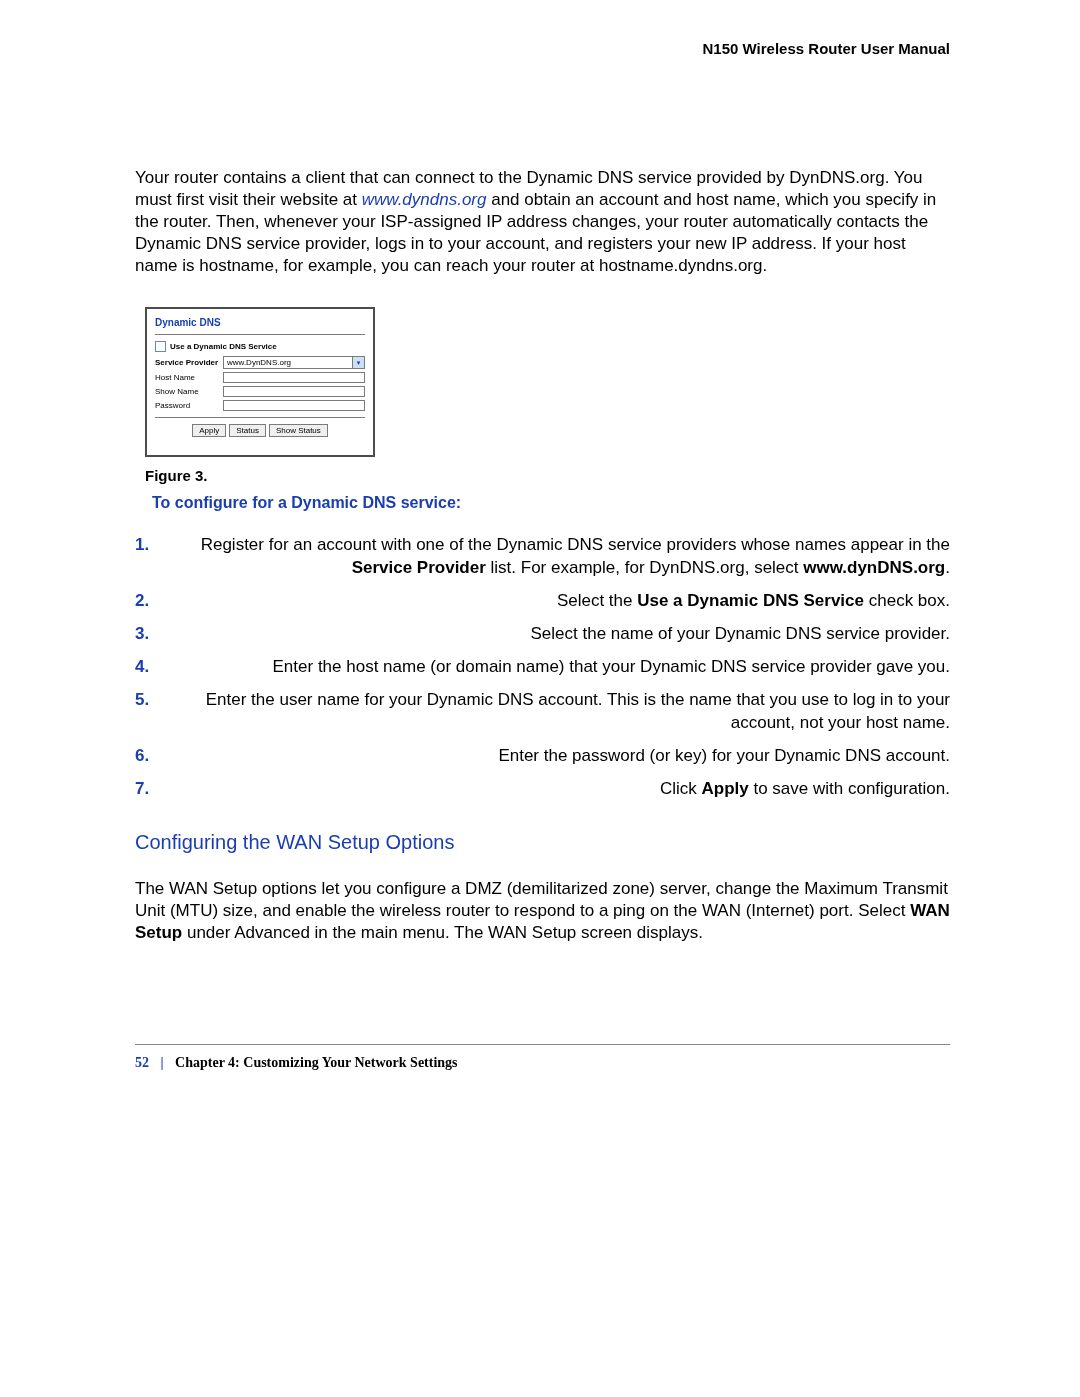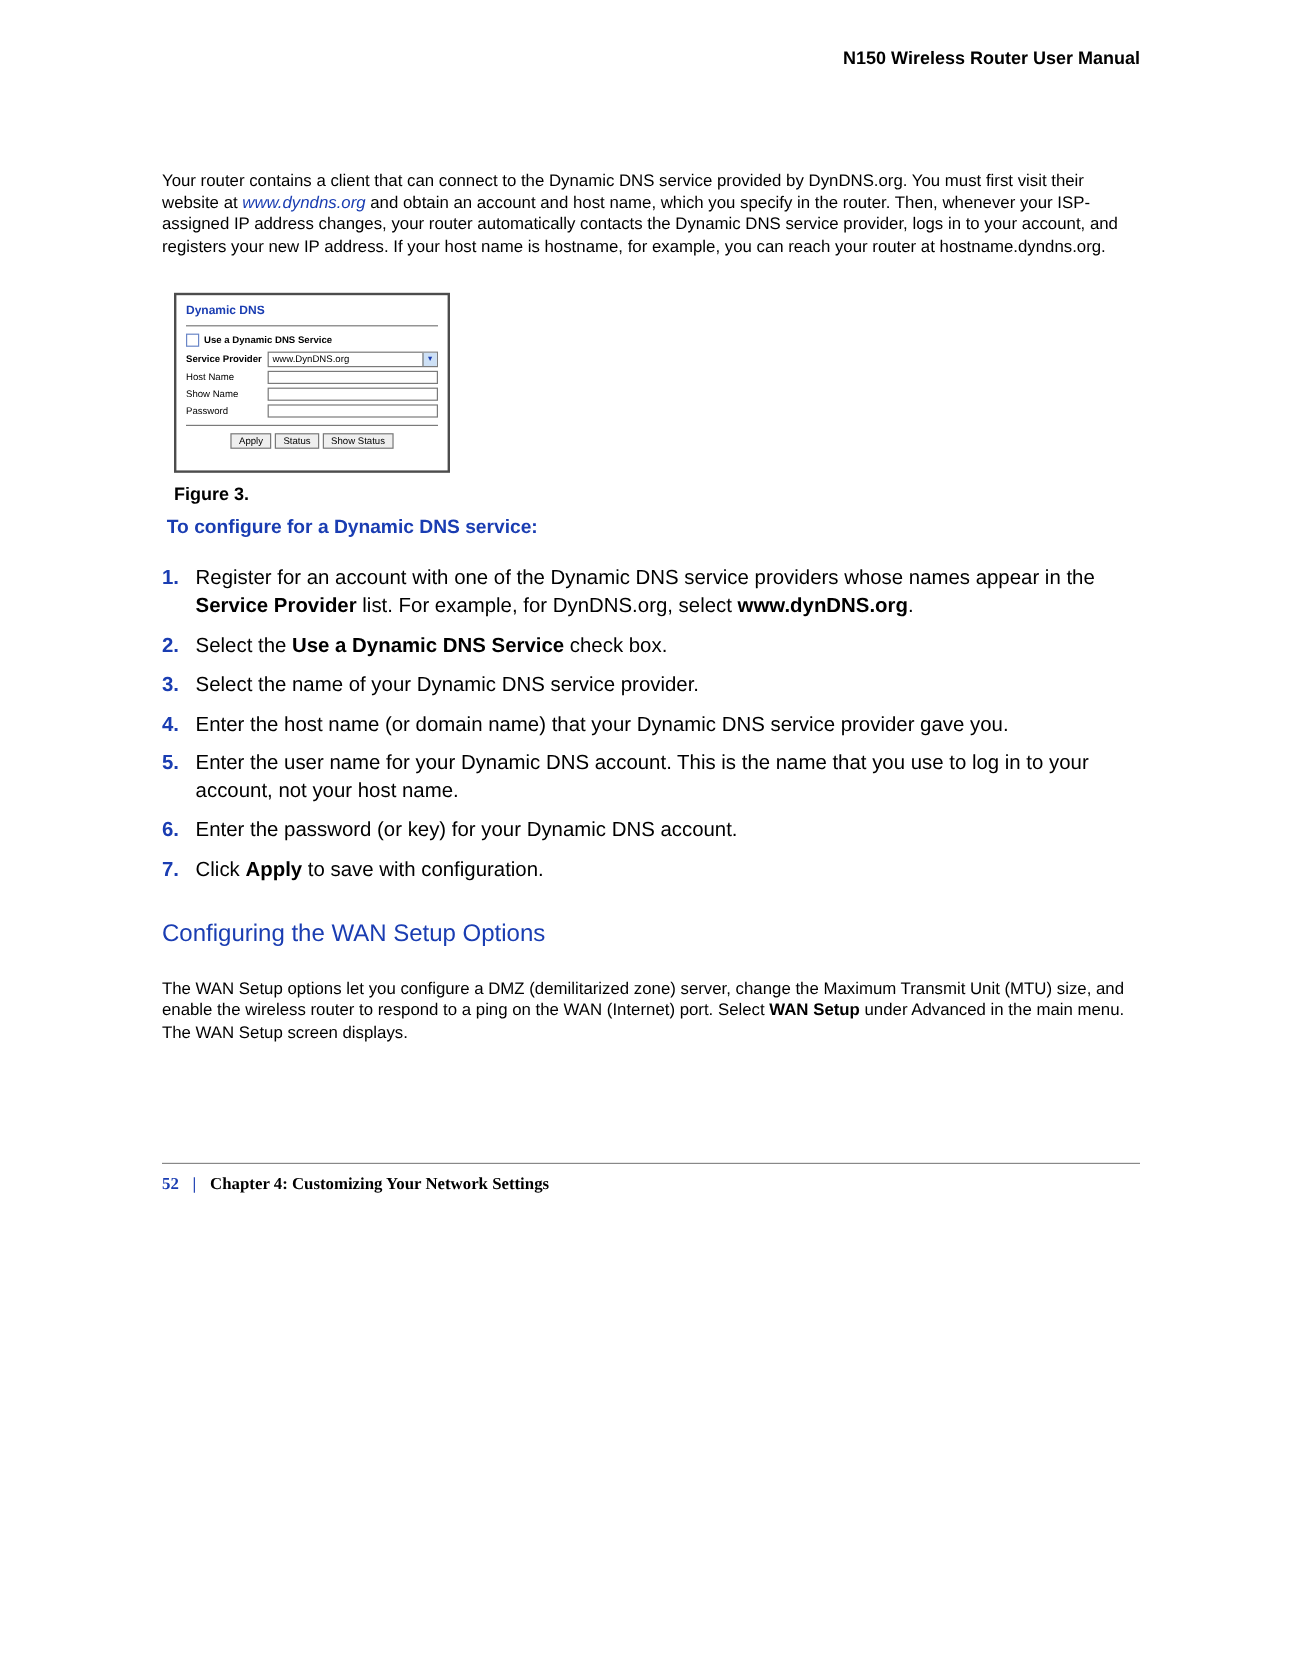--- a/index.html
+++ b/index.html
@@ -14,24 +14,24 @@
     width: 1080px;
     height: 1397px;
     position: relative;
     box-sizing: border-box;
     padding: 40px 130px 0 135px;
   }
   .doc-header {
     text-align: right;
     font-weight: bold;
     font-size: 15px;
-    margin-bottom: 84px;
+    margin-bottom: 110px;
   }
   .body-para {
-    font-size: 14px;
+    font-size: 17px;
     line-height: 1.3;
     margin: 0 0 16px 0;
   }
   .link {
     color: #1a3db2;
     font-style: italic;
   }
   
   .panel {
     border: 2px solid #4c4c4c;
@@ -115,27 +115,28 @@
   }
   .fig-caption {
     font-weight: bold;
     font-size: 15px;
     margin: 10px 0 10px 10px;
   }
   .proc-heading {
     color: #1a3db2;
     font-weight: bold;
     font-size: 16px;
-    margin: 0 0 22px 4px;
+    margin: 0 0 22px 17px;
   }
   ol.steps {
     margin: 0 0 30px 0;
     padding-left: 0;
     list-style: none;
     counter-reset: step;
+    text-align: right;
   }
   ol.steps > li {
     counter-increment: step;
     position: relative;
     padding-left: 28px;
     font-size: 17px;
     line-height: 1.35;
     margin-bottom: 10px;
   }
   ol.steps > li::before {

